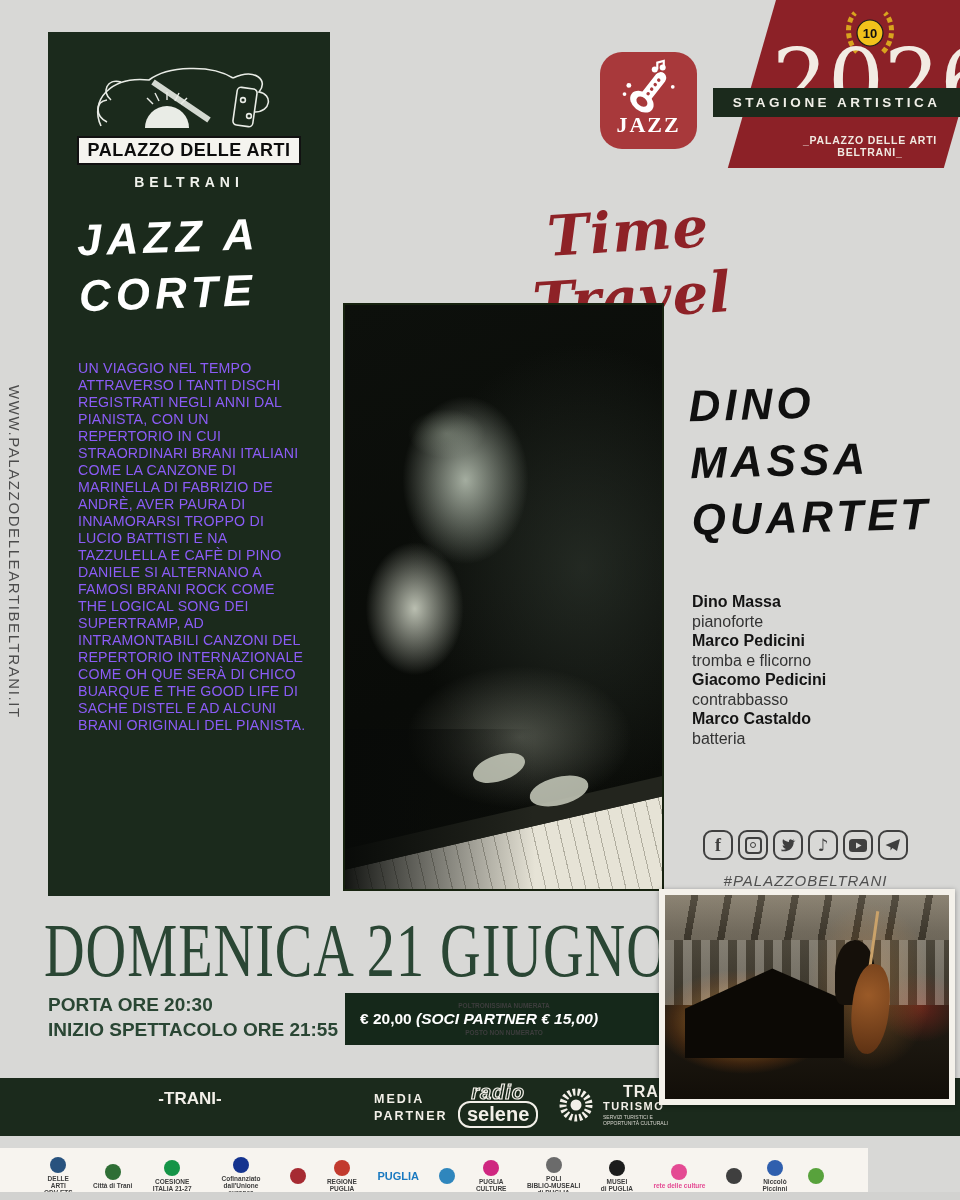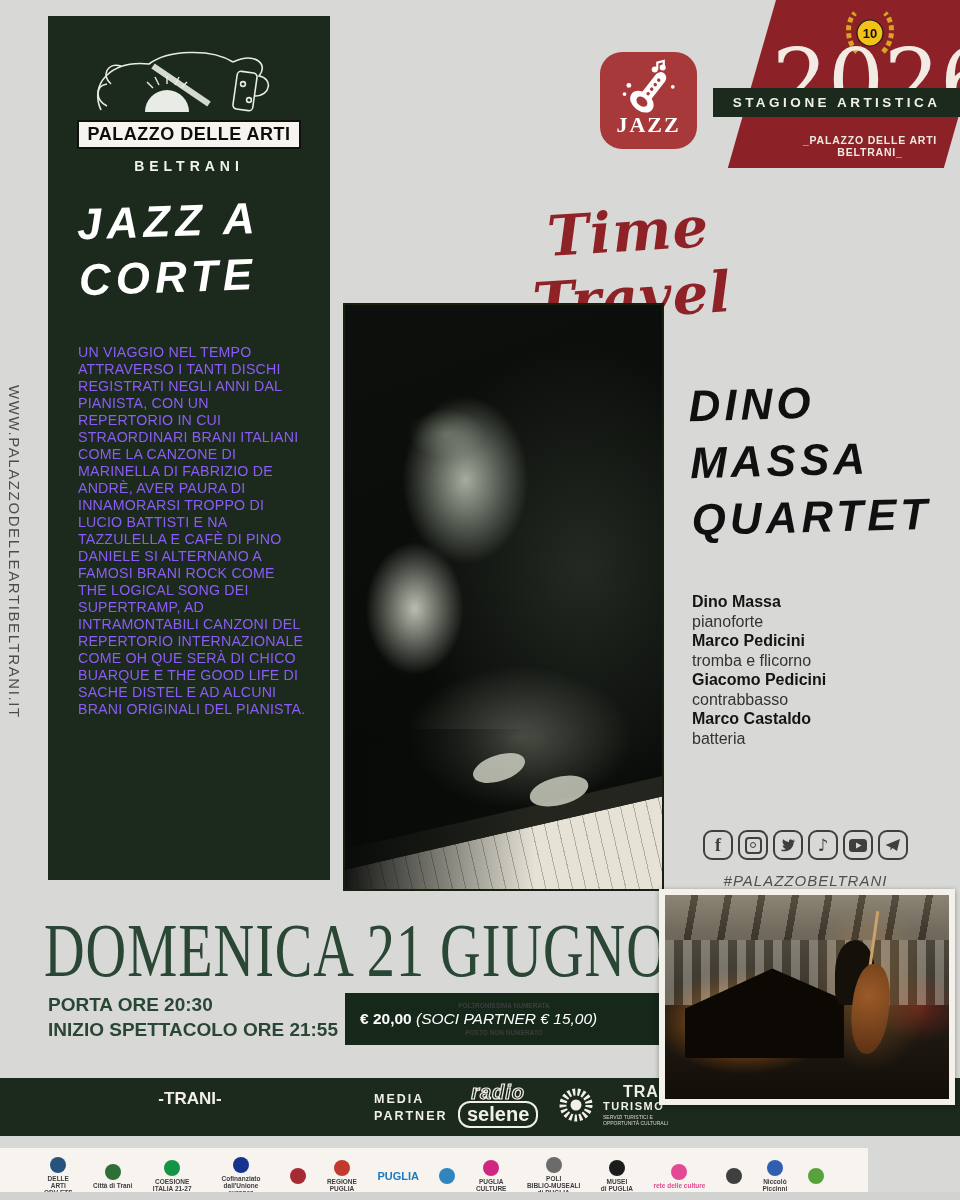--- a/index.html
+++ b/index.html
@@ -4,21 +4,21 @@
 <style>
   html,body{margin:0;padding:0;}
   body{width:960px;height:1200px;background:#d8d8d6;font-family:"Liberation Sans",sans-serif;position:relative;overflow:hidden;}
   .poster{position:absolute;inset:0;width:960px;height:1200px;overflow:hidden;}
 
   
   .vertical-url{position:absolute;left:6px;top:385px;height:480px;writing-mode:vertical-rl;
     font-size:15px;letter-spacing:1.6px;color:#4c4c4c;}
 
   
-  .green-panel{position:absolute;left:48px;top:16px;width:282px;height:864px;background:#1b2a1c;color:#eef1ea;}
+  .green-panel{position:absolute;left:48px;top:32px;width:282px;height:864px;background:#1b2a1c;color:#eef1ea;}
   .logo{text-align:center;padding-top:30px;}
   .logo svg{display:block;margin:0 auto;}
   .logo-box{display:inline-block;background:#f5f4ef;color:#0d0d0d;border:2px solid #111;
     font-weight:800;font-size:18px;letter-spacing:.5px;padding:2px 9px;margin-top:2px;}
   .logo-sub{font-weight:800;font-size:14px;letter-spacing:5px;color:#f0f2ec;margin-top:9px;}
   .series-title{margin:18px 0 0 30px;font-style:italic;font-weight:800;font-size:44px;line-height:56px;
     letter-spacing:5px;color:#fff;transform:rotate(-2deg);}
   .description{margin:40px 24px 0 30px;font-size:14.2px;line-height:17px;letter-spacing:.2px;color:#8b5cf6;}
 
   
@@ -77,21 +77,21 @@
   
   .domenica{position:absolute;left:44px;top:906px;font-family:"Liberation Serif",serif;font-size:58px;
     letter-spacing:1px;color:#2a4634;white-space:nowrap;transform:scale(.97,1.33);transform-origin:left top;}
   .times{position:absolute;left:48px;top:992px;font-weight:800;font-size:19px;line-height:25px;color:#2a4634;}
 
   
   .price-box{position:absolute;left:345px;top:993px;width:318px;box-sizing:border-box;background:#15281a;
     color:#fff;padding:9px 15px;font-size:15.5px;line-height:19.5px;}
   .p-label{font-weight:800;}
   .p-line b{font-weight:800;}
-  .p-line i{font-style:italic;font-weight:400;margin-top:8px;}
+  .p-line i{font-style:italic;font-weight:700;margin-top:8px;}
 
   
   .footer-bar{position:absolute;left:0;top:1078px;width:960px;height:58px;background:#1b2a1c;color:#f2efe8;}
   .venue{position:absolute;left:50px;top:9px;width:280px;text-align:center;font-weight:800;}
   .venue .v1{font-size:19.5px;letter-spacing:.3px;}
   .venue .v2{font-size:17px;margin-top:2px;}
   .media-partner{position:absolute;left:374px;top:13px;font-weight:800;font-size:12.5px;letter-spacing:2px;line-height:17px;}
   .radio-logo{position:absolute;left:458px;top:7px;text-align:center;}
   .radio-word{font-style:italic;font-weight:800;font-size:20px;line-height:15px;letter-spacing:1px;
     color:rgba(0,0,0,0);-webkit-text-stroke:1.2px #f2efe8;}

